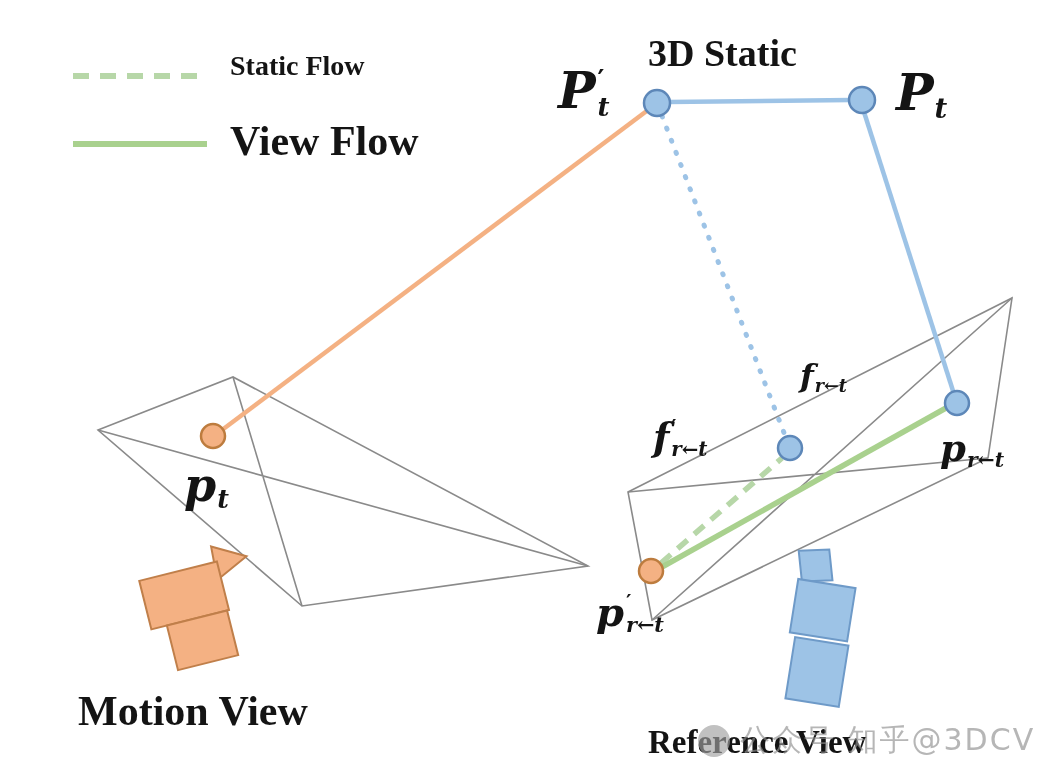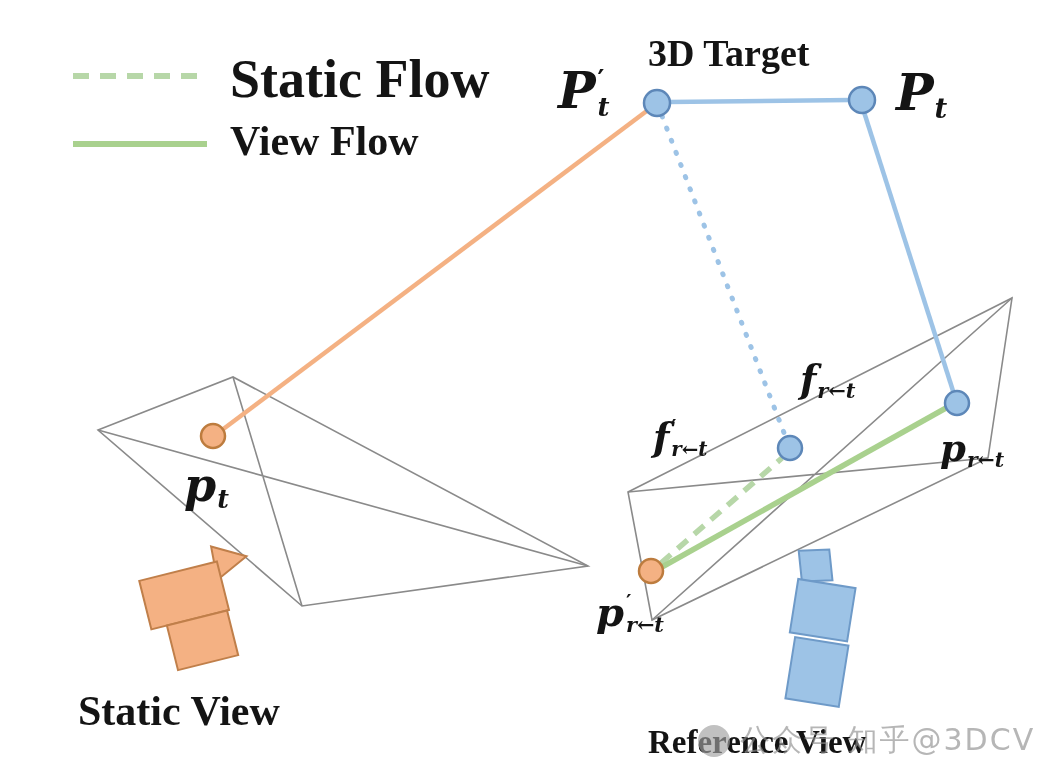--- a/index.html
+++ b/index.html
@@ -60,49 +60,49 @@
     </g>
 
     <circle cx="657" cy="103" r="13" fill="#9dc3e6" stroke="#5d87b8" stroke-width="2.5"></circle>
     <circle cx="862" cy="100" r="13" fill="#9dc3e6" stroke="#5d87b8" stroke-width="2.5"></circle>
     <circle cx="213" cy="436" r="12" fill="#f4b183" stroke="#bd7c3e" stroke-width="2.5"></circle>
     <circle cx="790" cy="448" r="12" fill="#9dc3e6" stroke="#5d87b8" stroke-width="2.5"></circle>
     <circle cx="957" cy="403" r="12" fill="#9dc3e6" stroke="#5d87b8" stroke-width="2.5"></circle>
     <circle cx="651" cy="571" r="12" fill="#f4b183" stroke="#bd7c3e" stroke-width="2.5"></circle>
   </svg>
 
-  <div class="heading" style="left:230px;top:52px;font-size:54px">Static Flow</div>
+  <div class="heading" style="left:230px;top:52px;font-size:28px">Static Flow</div>
   <div class="heading" style="left:230px;top:120px;font-size:42px">View Flow</div>
 
-  <div class="heading" style="left:648px;top:34px;font-size:38px">3D Target</div>
+  <div class="heading" style="left:648px;top:34px;font-size:38px">3D Static</div>
 
   <div class="math-label" style="left:558px;top:66px;font-size:50px"><span>P</span><span class="mstack">
         <span class="mprime">′</span>
         <span>t</span>
       </span></div>
 
   <div class="math-label" style="left:896px;top:68px;font-size:50px"><span>P</span><span class="msub">t</span></div>
 
   <div class="math-label" style="left:184px;top:462px;font-size:46px"><span>p</span><span class="msub">t</span></div>
 
-  <div class="math-label" style="left:800px;top:360px;font-size:38px"><span>f</span><span class="msub">r←t</span></div>
+  <div class="math-label" style="left:800px;top:360px;font-size:32px"><span>f</span><span class="msub">r←t</span></div>
 
   <div class="math-label" style="left:653px;top:418px;font-size:38px"><span>f</span><span class="mstack">
         <span class="mprime">′</span>
         <span>r←t</span>
       </span></div>
 
   <div class="math-label" style="left:940px;top:430px;font-size:37px"><span>p</span><span class="msub">r←t</span></div>
 
   <div class="math-label" style="left:596px;top:592px;font-size:40px"><span>p</span><span class="mstack">
         <span class="mprime">′</span>
         <span>r←t</span>
       </span></div>
 
-  <div class="heading" style="left:78px;top:690px;font-size:42px">Static View</div>
+  <div class="heading" style="left:78px;top:690px;font-size:42px">Motion View</div>
   <div class="heading" style="left:648px;top:726px;font-size:33px">Reference View</div>
 
   <div class="watermark">
     <span class="wm-circle"></span>
     <span class="wm-text">公众号 知乎@3DCV</span>
   </div>
 
 </div>
 
 </body></html>

